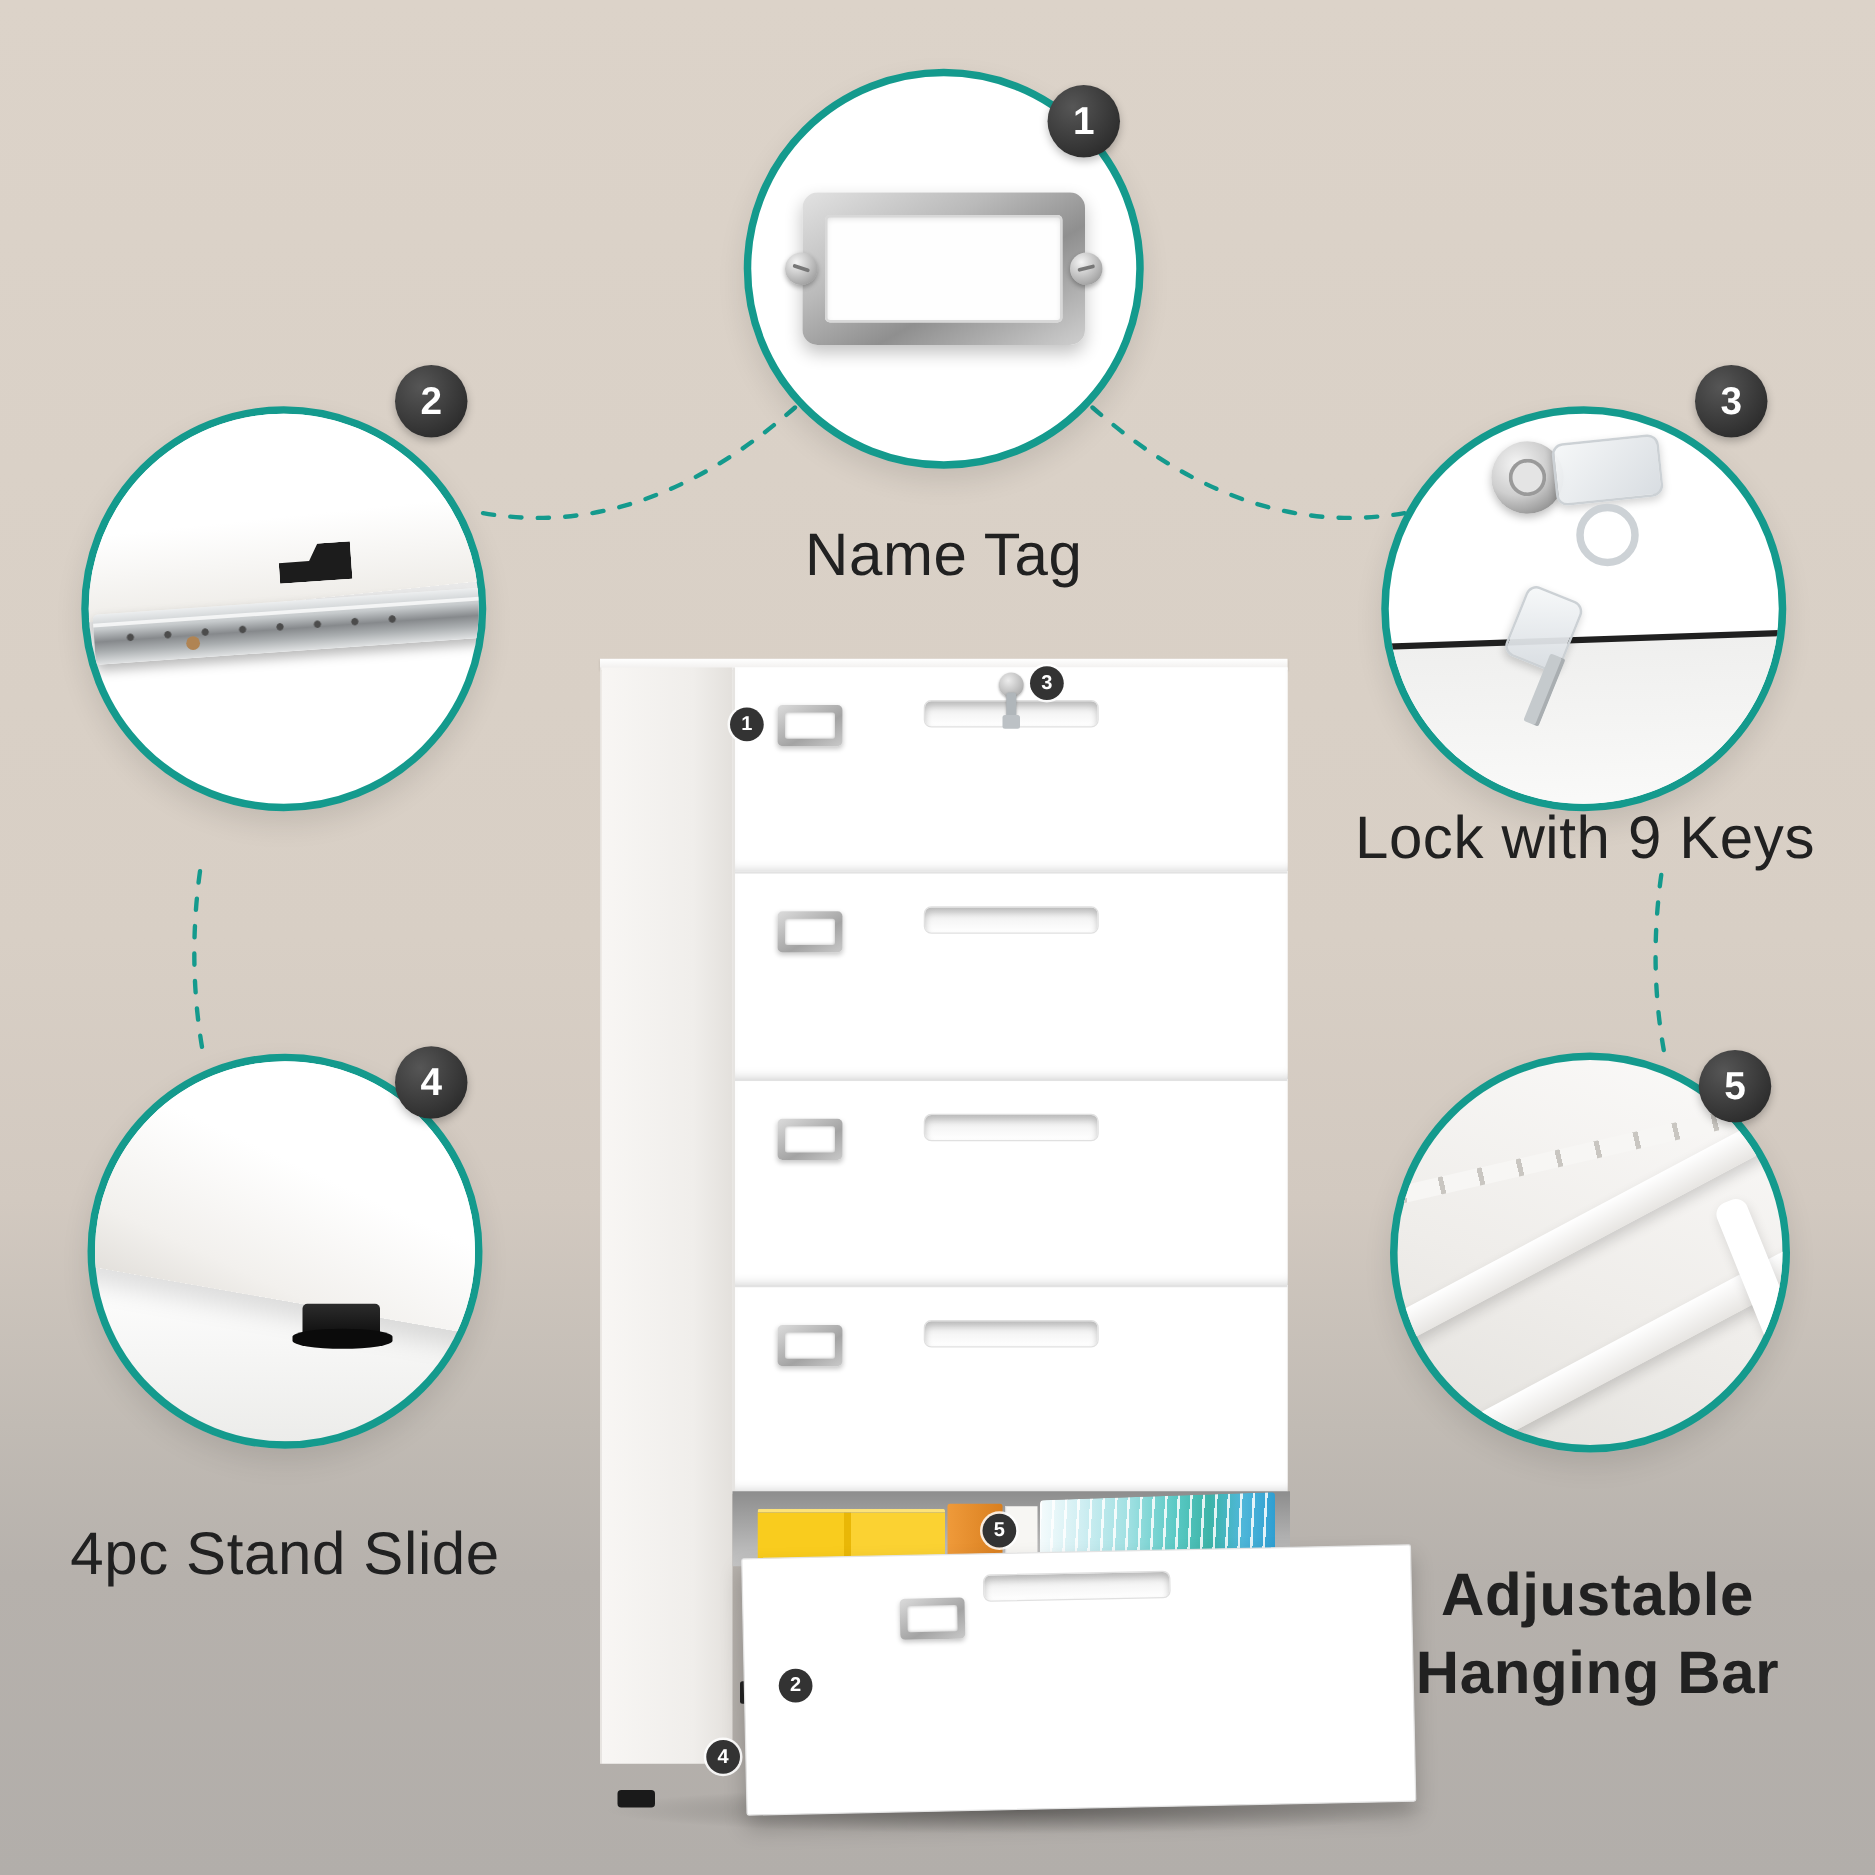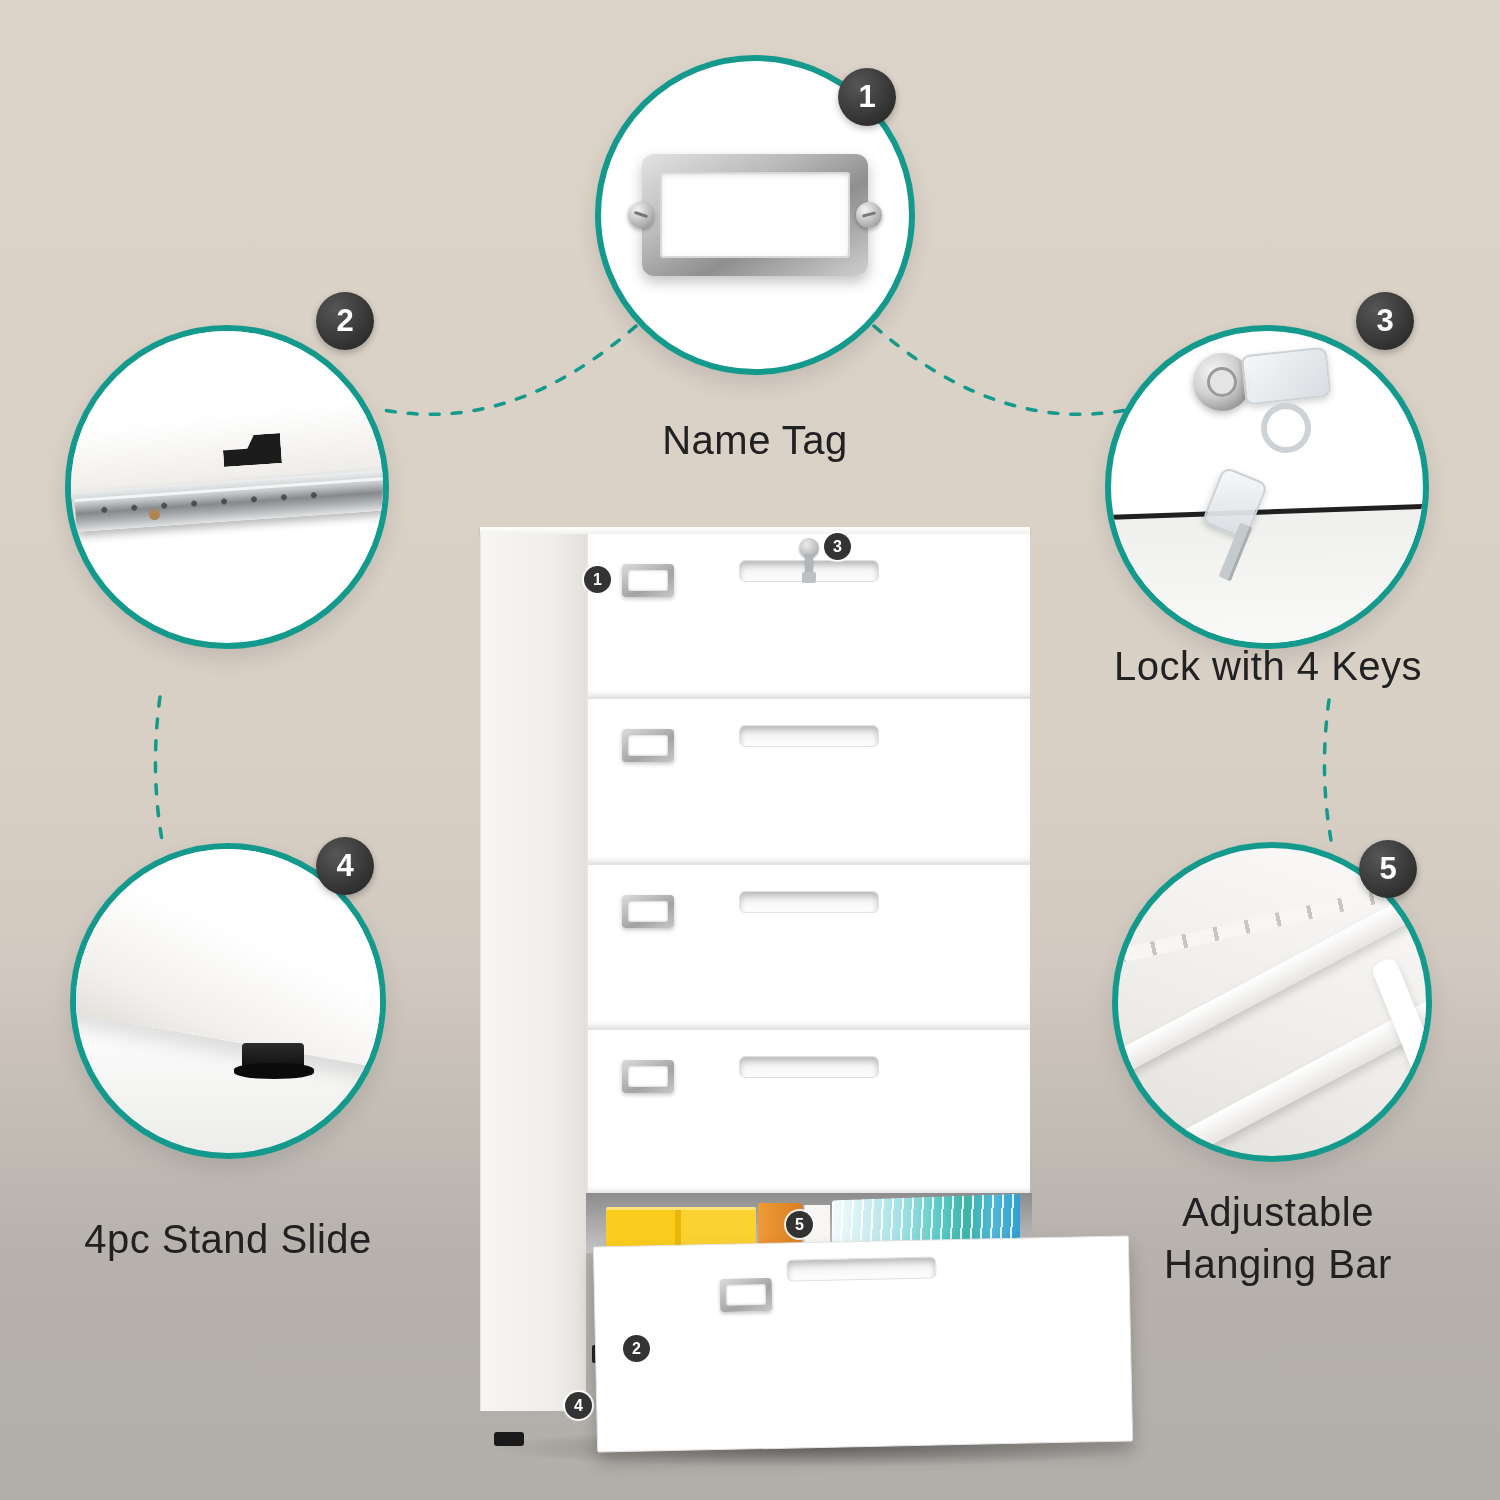--- a/index.html
+++ b/index.html
@@ -31,27 +31,27 @@
     box-shadow:0 3px 7px rgba(0,0,0,.25);
   }
   .b1{ left:838px;  top:68px;  }
   .b2{ left:316px;  top:292px; }
   .b3{ left:1356px; top:292px; }
   .b4{ left:316px;  top:837px; }
   .b5{ left:1359px; top:840px; }
 
   .feat-label{
     position:absolute; width:420px; text-align:center; color:#212121;
-    font-size:40px; font-weight:500; letter-spacing:.5px; line-height:1.3; z-index:3;
+    font-size:48px; font-weight:500; letter-spacing:.5px; line-height:1.3; z-index:3;
   }
   .l1{ left:545px;  top:414px; }
   .l2{ left:17px;   top:640px; }
   .l3{ left:1058px; top:640px; }
   .l4{ left:18px;   top:1213px; }
-  .l5{ left:1118px; top:1186px; width:320px; }
+  .l5{ left:1118px; top:1246px; width:320px;font-weight:bold; }
 
   
   .c1{ display:flex; align-items:center; justify-content:center; }
   .tag-frame{
     position:relative; width:226px; height:122px; border-radius:12px; padding:18px;
     background:linear-gradient(150deg,#e2e2e2 0%,#bababa 35%,#8f8f8f 62%,#cfcfcf 100%);
     box-shadow:0 6px 14px rgba(0,0,0,.24);
   }
   .tag-inner{ width:100%; height:100%; background:#fefefe; border-radius:4px;
     box-shadow:inset 0 0 0 2px #d8d8d8, inset 0 2px 6px rgba(0,0,0,.16); }
@@ -232,21 +232,21 @@
   <div class="circle c3">
     <div class="lk-lower"></div>
     <div class="lk-gap"></div>
     <div class="lk-cyl"></div>
     <div class="lk-keyhead"></div>
     <div class="lk-ring"></div>
     <div class="lk-key2-head"></div>
     <div class="lk-key2-shaft"></div>
   </div>
   <div class="badge b3">3</div>
-  <div class="feat-label l3">Lock with 4 Keys</div>
+  <div class="feat-label l3">Lock with 9 Keys</div>
 
   <div class="circle c4">
     <div class="ft-corner"></div>
     <div class="ft-foot"></div>
     <div class="ft-base"></div>
   </div>
   <div class="badge b4">4</div>
   <div class="feat-label l4">4pc Stand Slide</div>
 
   <div class="circle c5">

